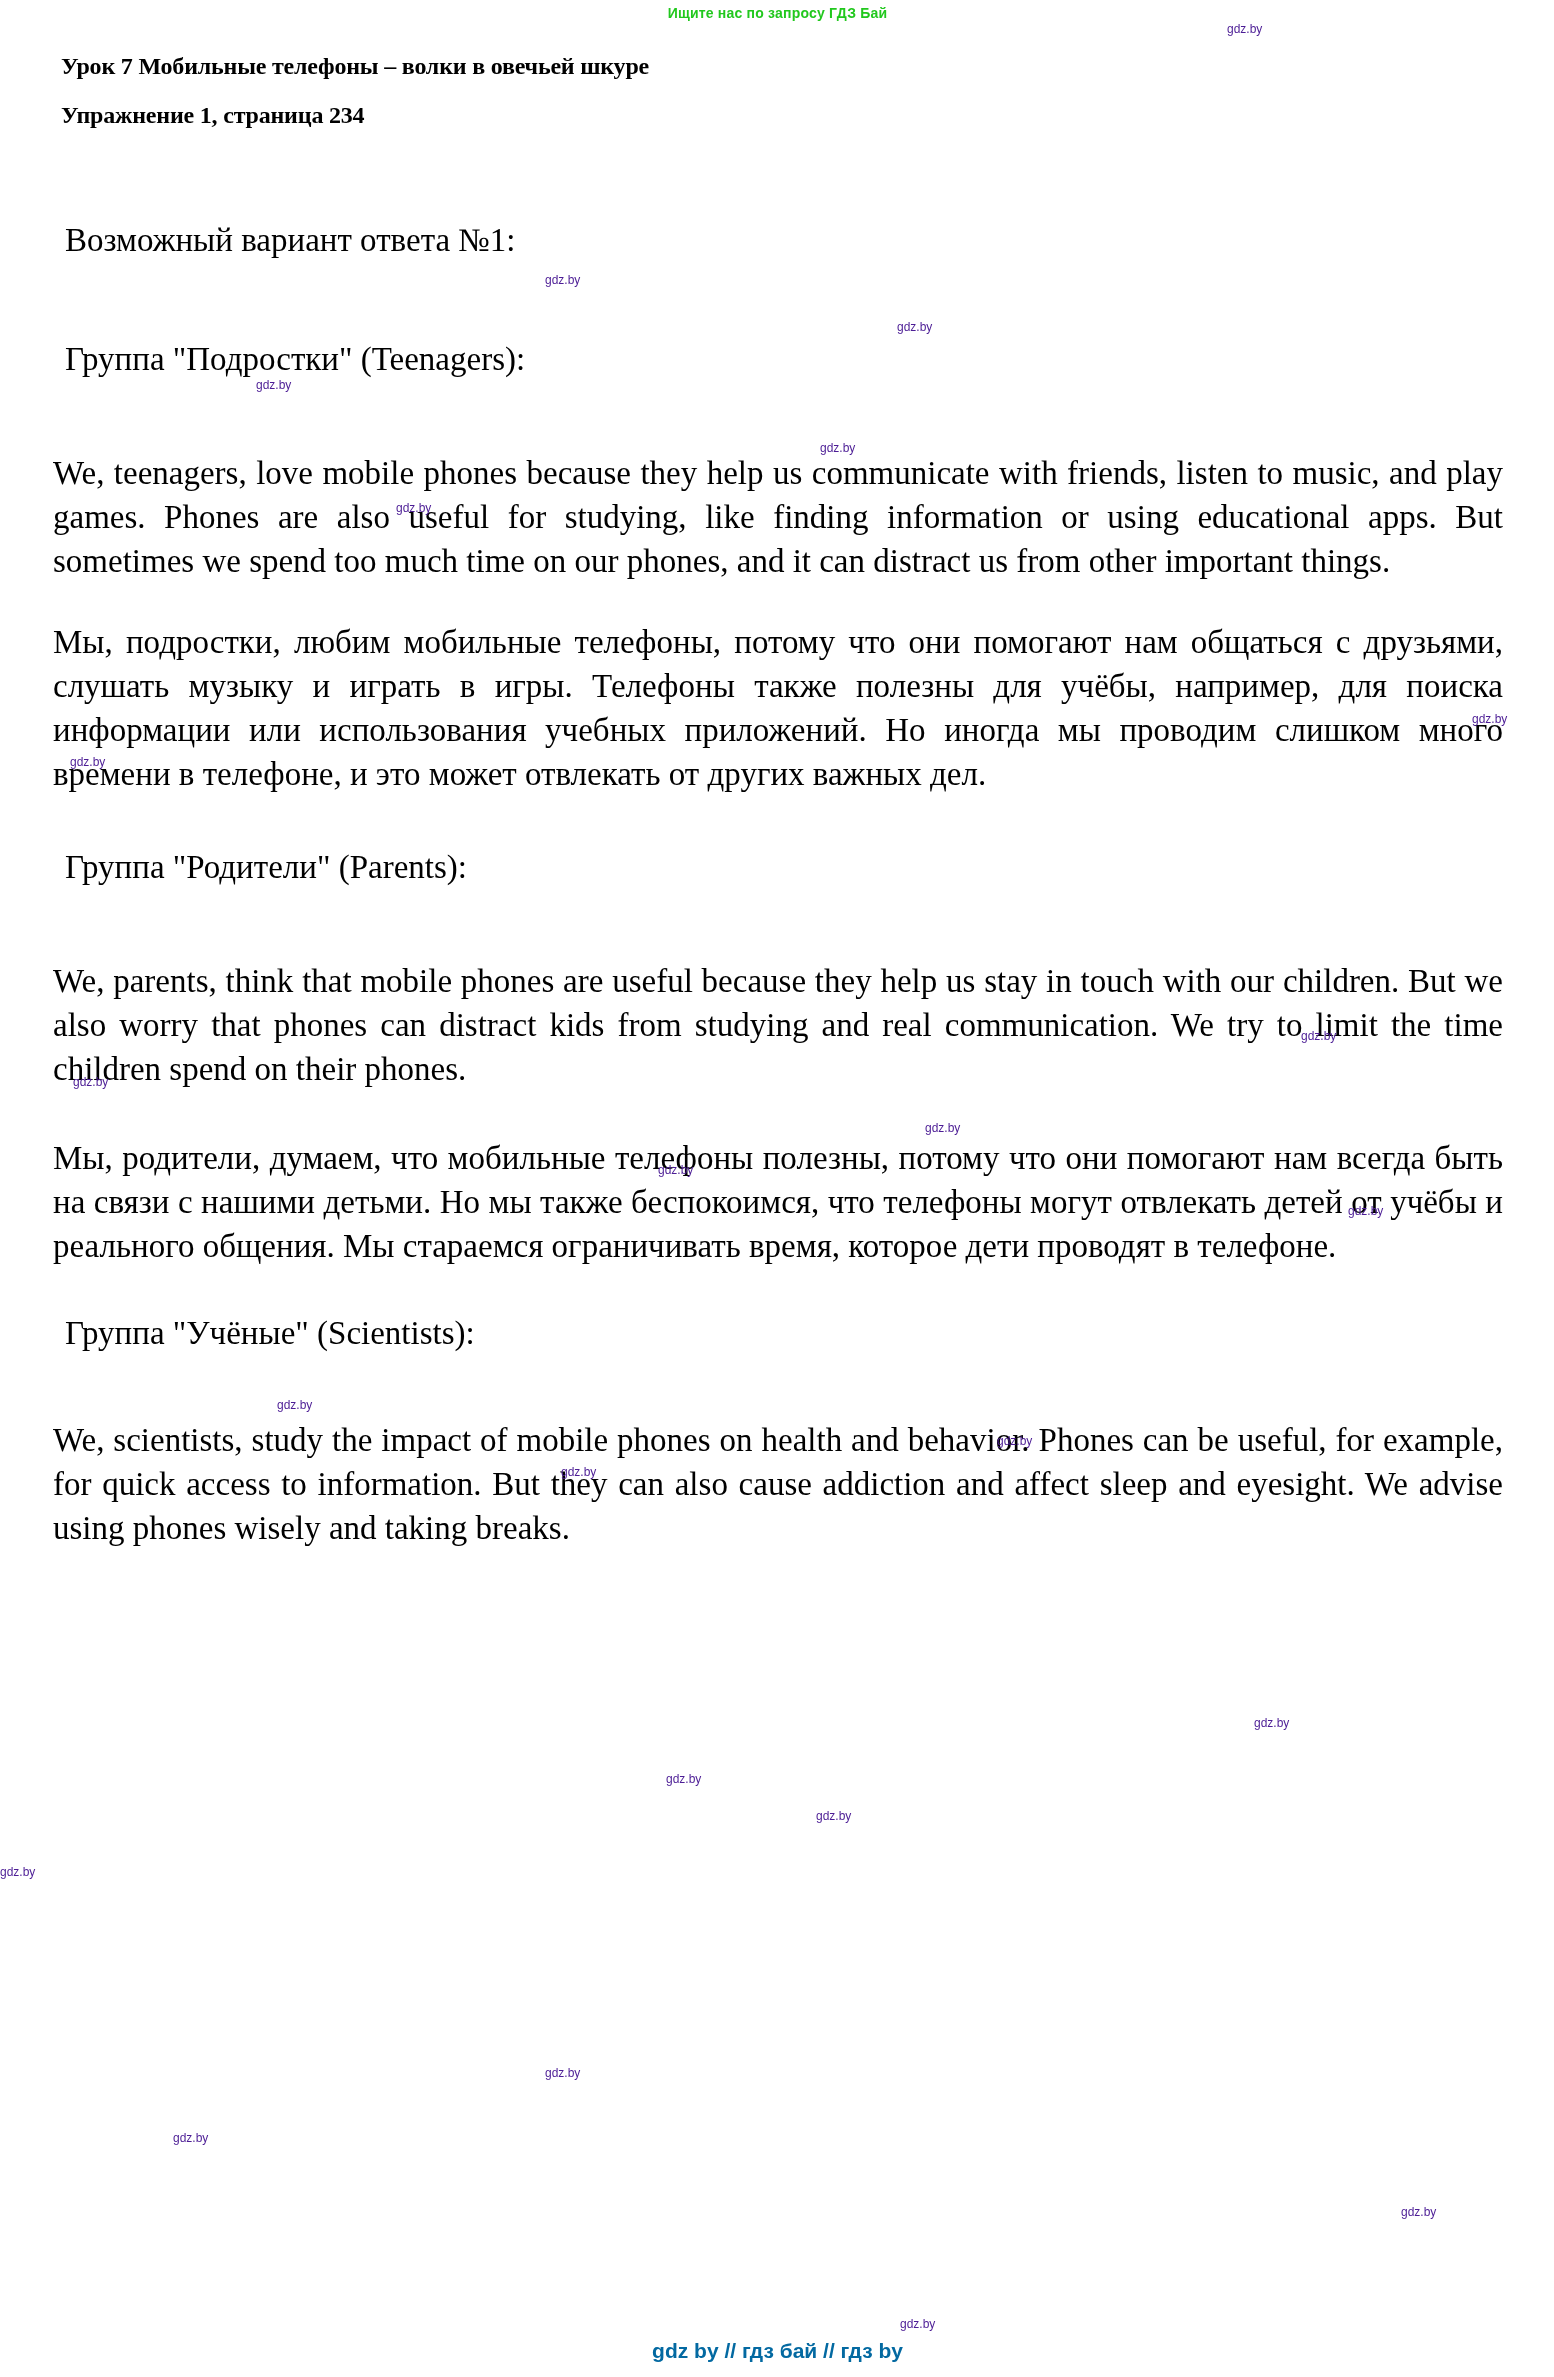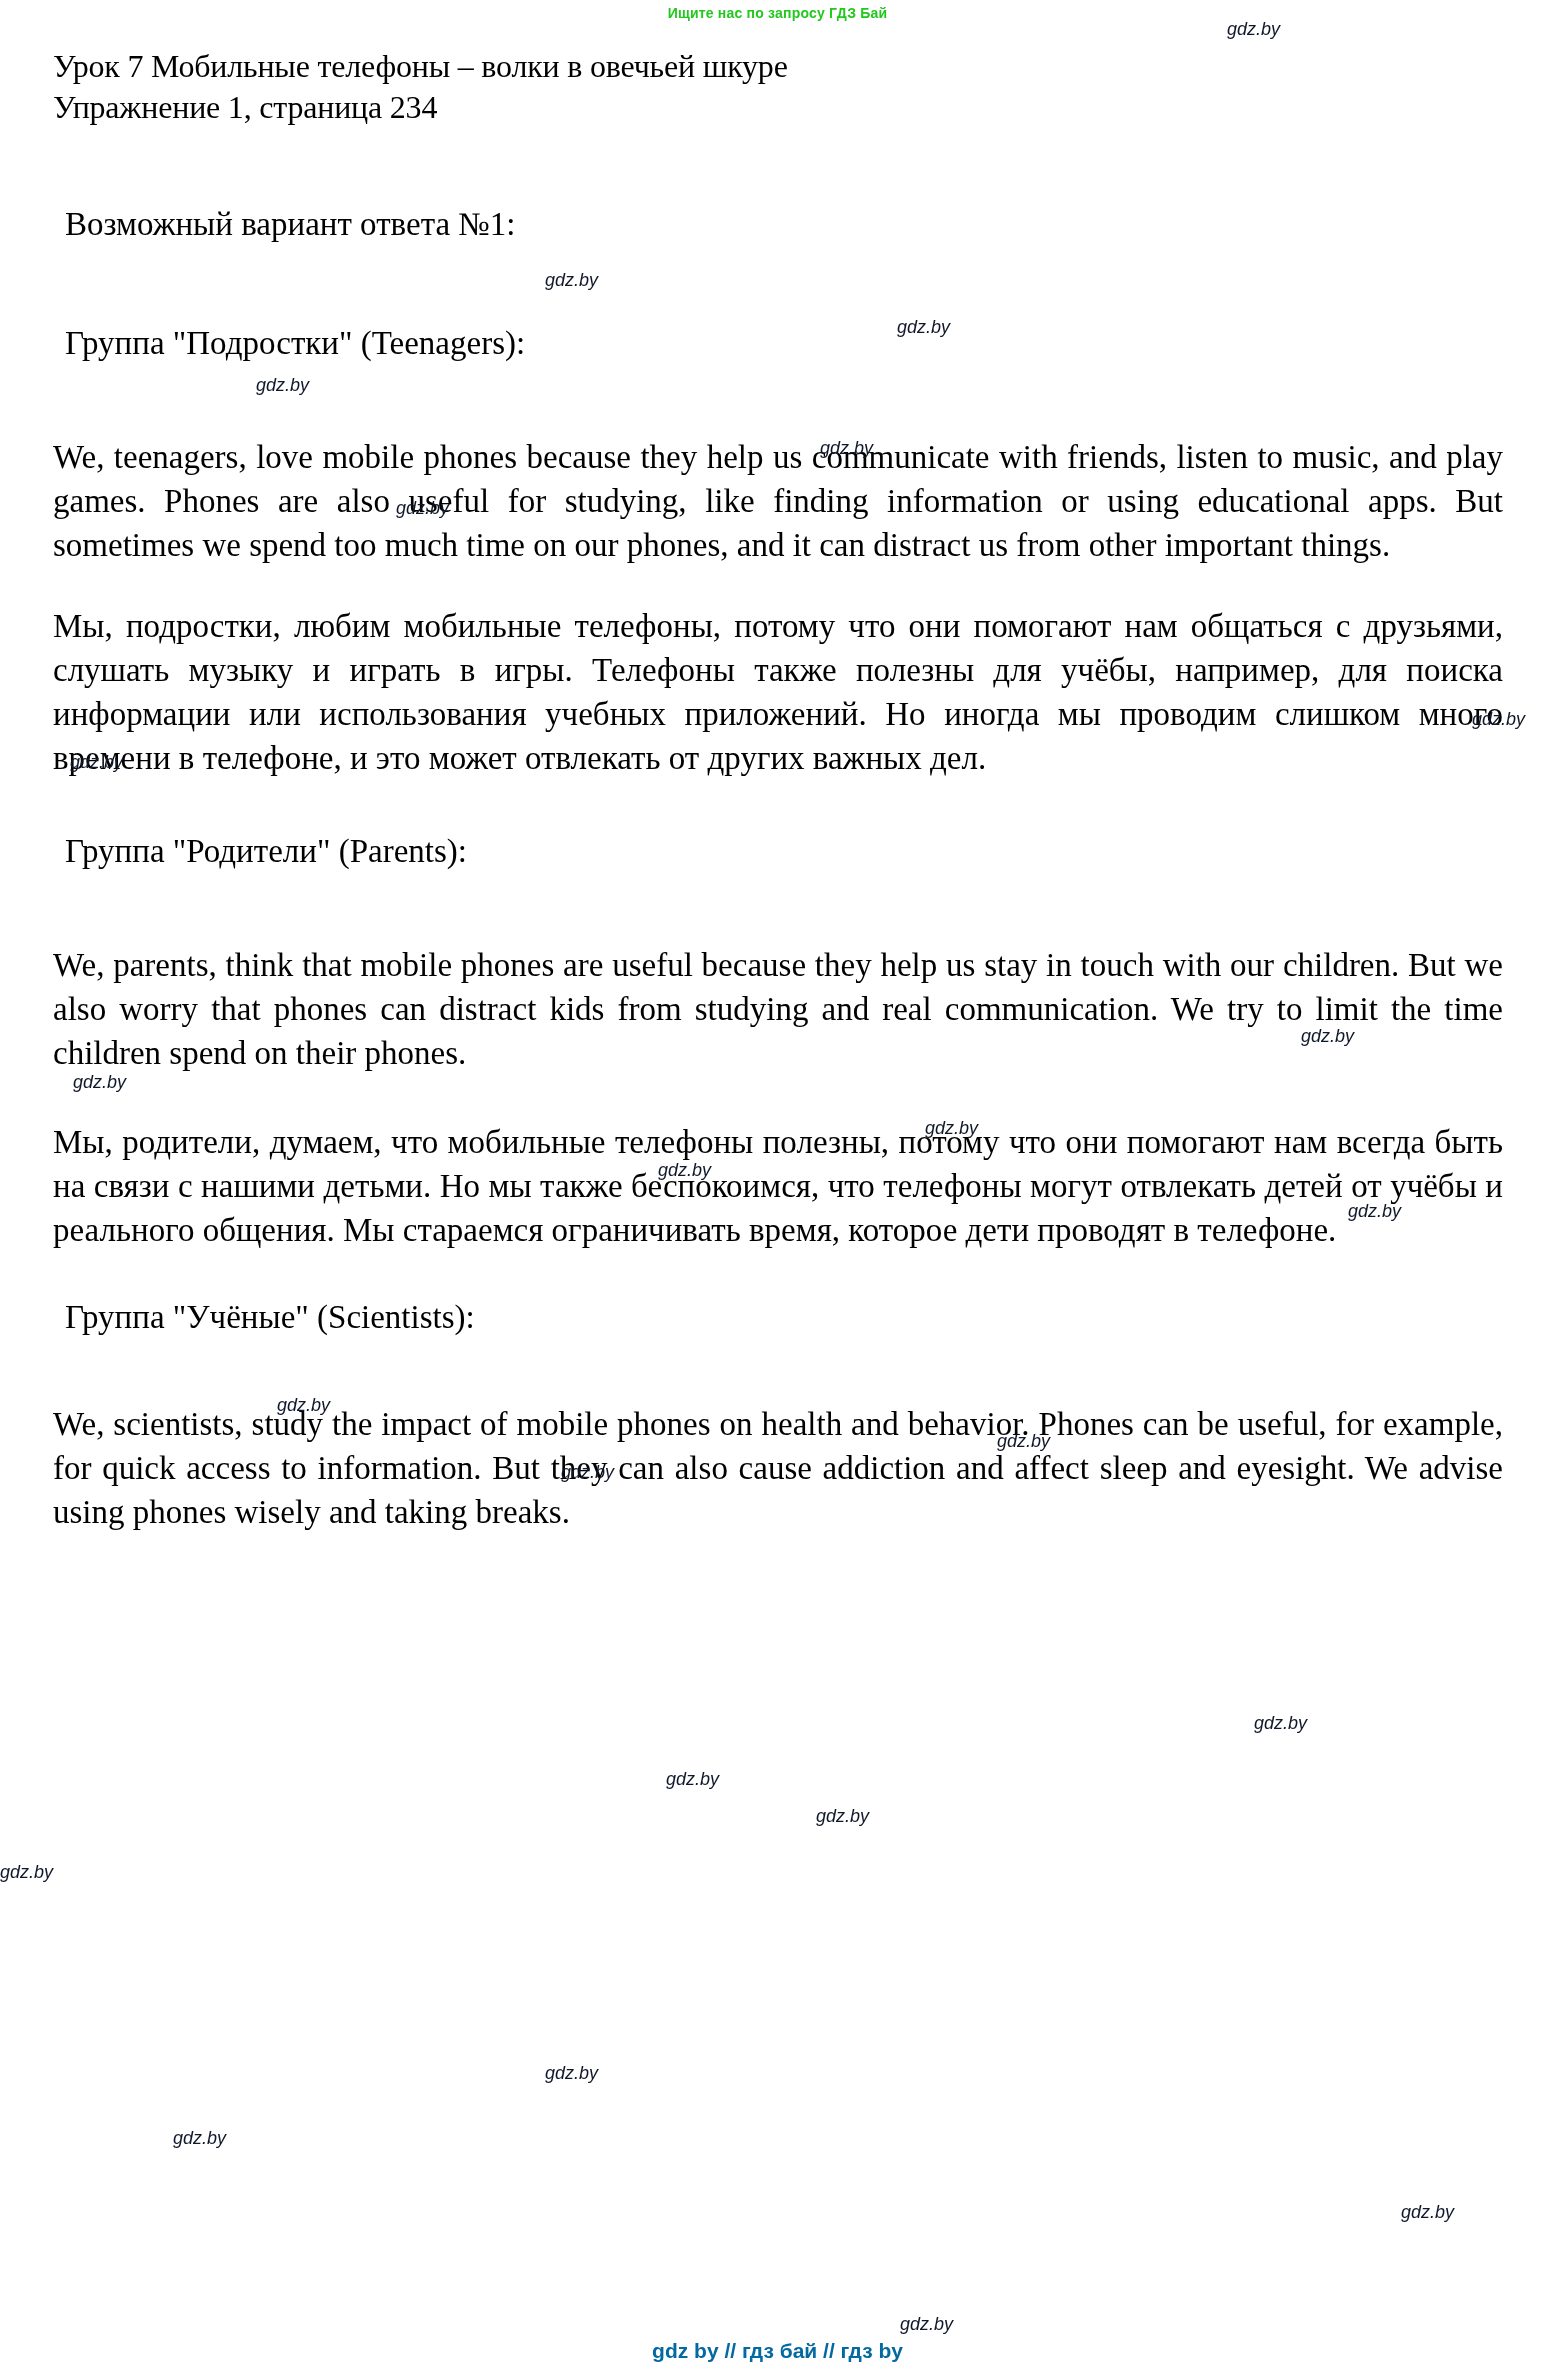--- a/index.html
+++ b/index.html
@@ -34,25 +34,25 @@
 
   
   .page {
     position: absolute;
     left: 53px;
     top: 41px;
     width: 1450px;
   }
 
   .heading {
-    font-weight: normal;
-    font-size: 32px;
+    font-weight: bold;
+    font-size: 24px;
     line-height: 41px;
     letter-spacing: -0.2px;
-    margin: 0;
+    margin: 8px;
     white-space: nowrap;
   }
   .heading.first { margin-top: 4.7px; }
 
   .para {
     font-size: 33px;
     line-height: 44px;
     text-align: justify;
     text-align-last: left;
     margin: 0;
@@ -70,26 +70,25 @@
   .sp-40 { height: 31px; }
   .sp-48 { height: 37px; }
   .sp-58 { height: 45px; }
   .sp-66 { height: 51px; }
   .sp-74 { height: 58px; }
 
   
   .wm {
     position: absolute;
     font-family: "Liberation Sans", "DejaVu Sans", sans-serif;
-    font-size: 18px;
+    font-size: 12px;
     line-height: 18px;
-    color: #0f172a;
+    color: #4c1d95;
     white-space: nowrap;
     pointer-events: none;
-    font-style: italic;
   }
 
   
   .footer {
     position: absolute;
     left: 0;
     bottom: 14px;
     width: 100%;
     text-align: center;
     font-family: "Liberation Sans", "DejaVu Sans", sans-serif;

